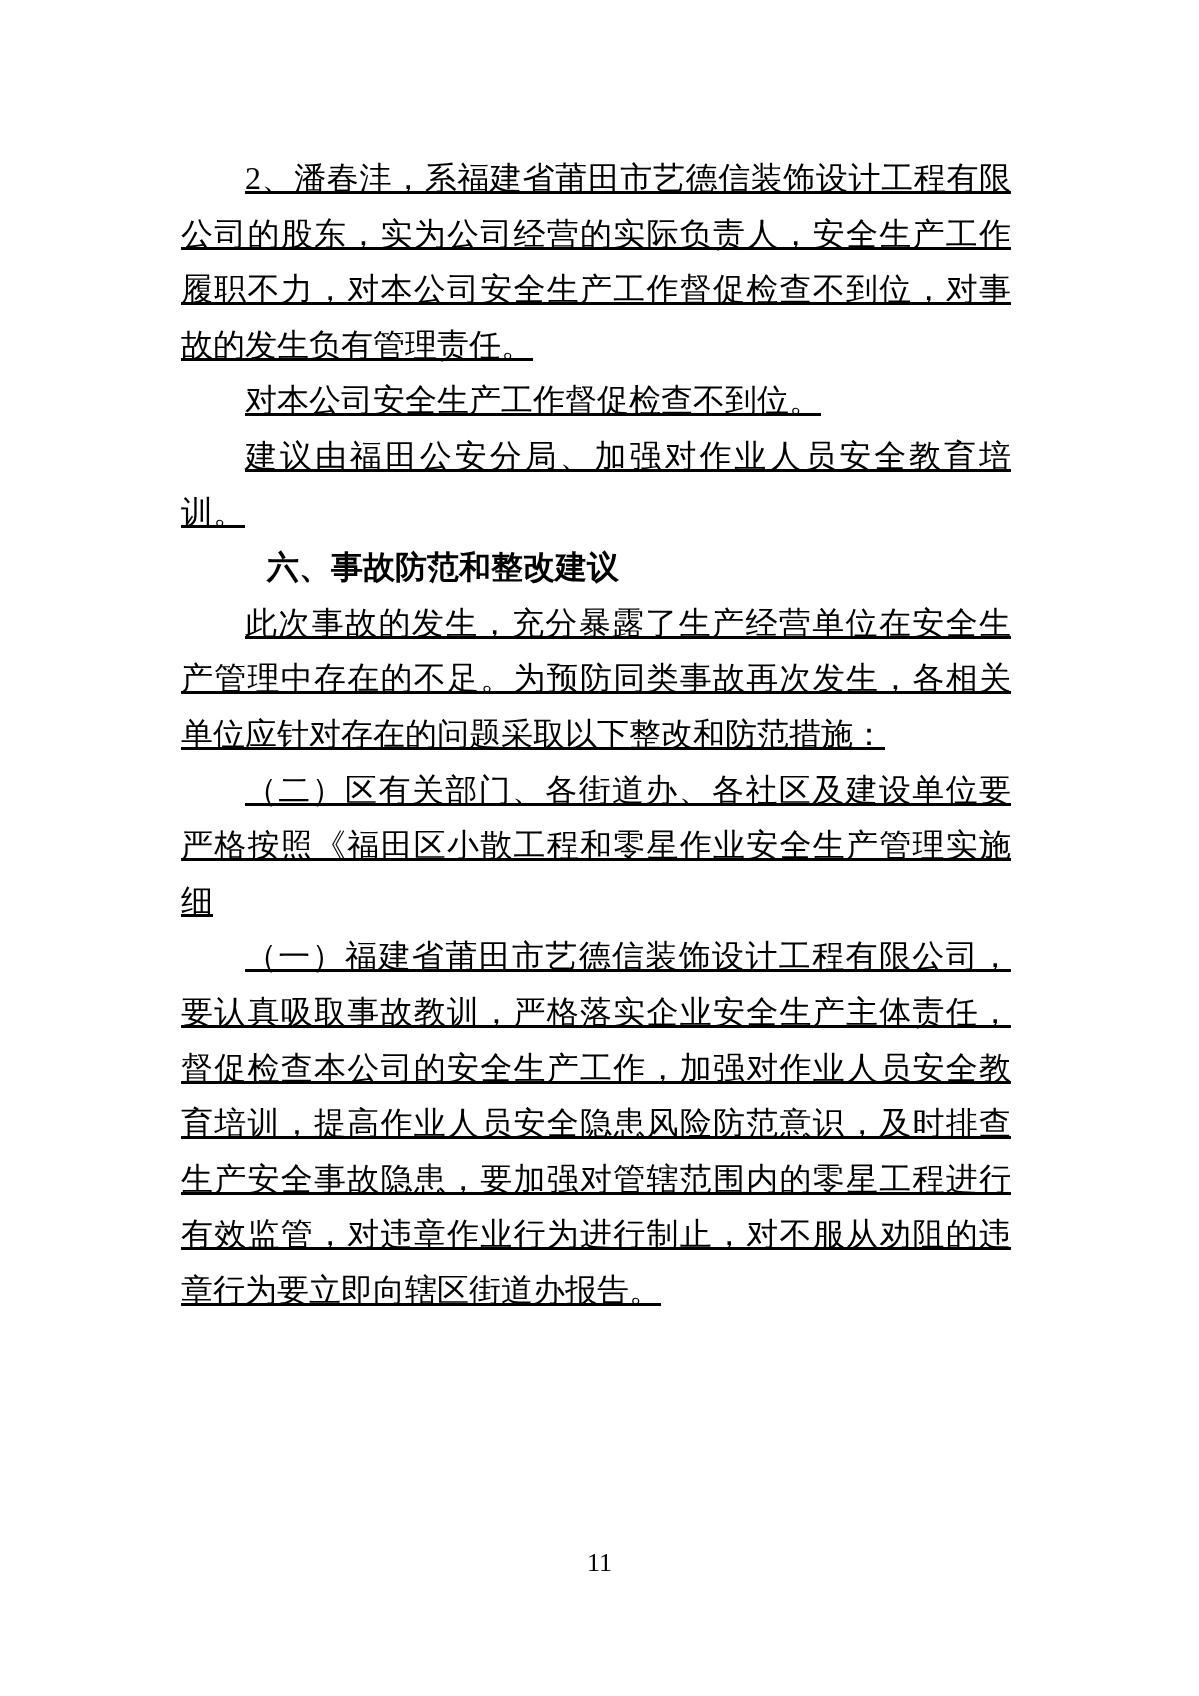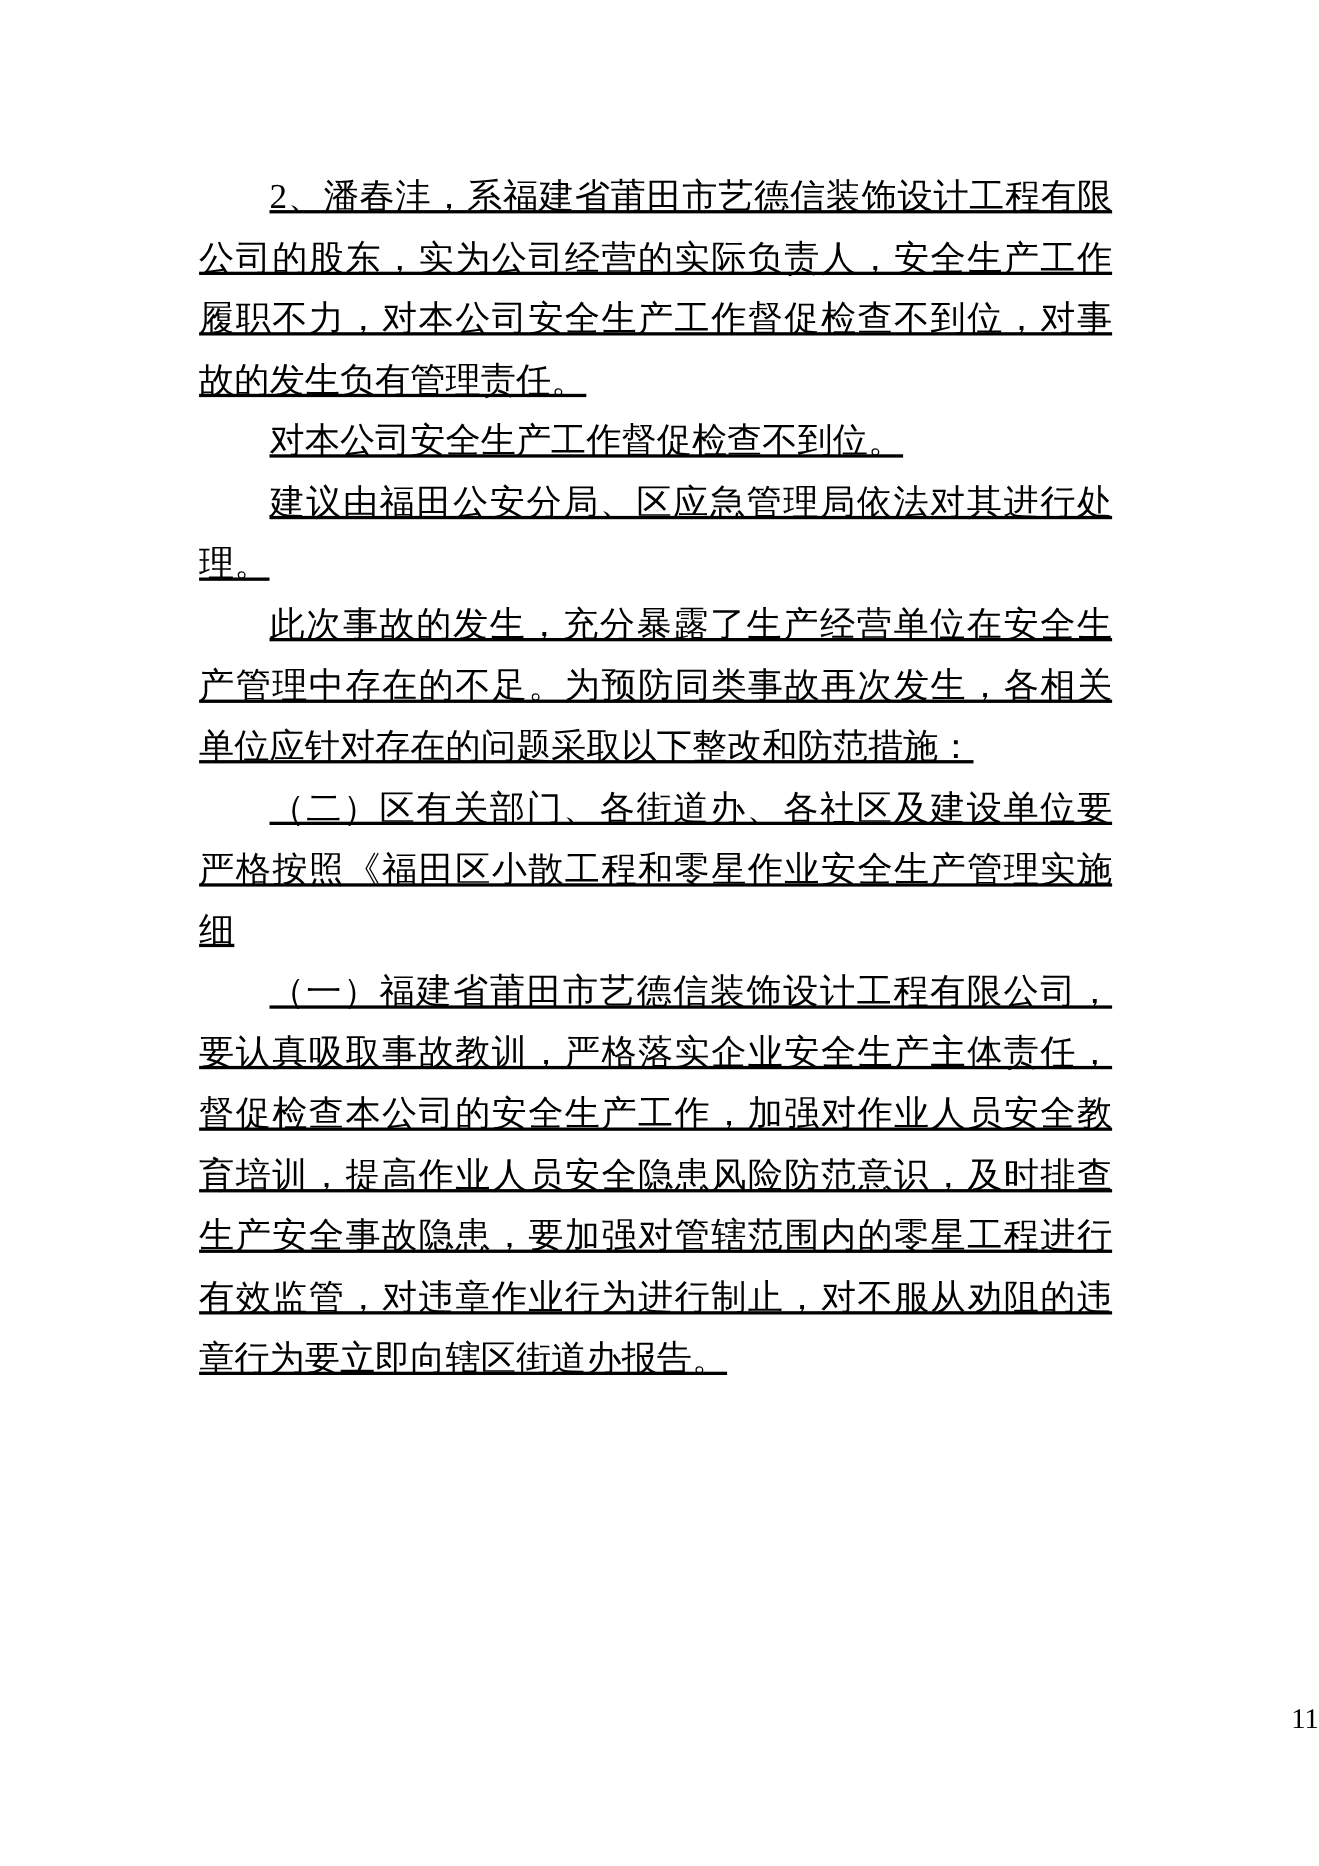--- a/index.html
+++ b/index.html
@@ -44,32 +44,33 @@
     line-height: 55.6px;
     font-weight: bold;
     font-family: "Liberation Sans", "DejaVu Sans", sans-serif;
     text-indent: 86px;
   }
   .page-number {
     position: absolute;
     left: 0;
     top: 1548px;
     width: 1199px;
-    text-align: right;
+    text-align: center;
     font-size: 26px;
     line-height: 30px;
     font-family: "Liberation Serif", "DejaVu Serif", serif;
   }
 </style>
 </head>
 <body>
 
 <div class="page">
   <div class="content">
     <p class="para">2、潘春沣，系福建省莆田市艺德信装饰设计工程有限公司的股东，实为公司经营的实际负责人，安全生产工作履职不力，对本公司安全生产工作督促检查不到位，对事故的发生负有管理责任。</p>
     <p class="para">对本公司安全生产工作督促检查不到位。</p>
-    <p class="para">建议由福田公安分局、区应急管理局依法对其进行处理。</p>
+    <p class="para">建议由福田公安分局、加强对作业人员安全教育培训。</p>
+    <h2 class="heading">六、事故防范和整改建议</h2>
     <p class="para">此次事故的发生，充分暴露了生产经营单位在安全生产管理中存在的不足。为预防同类事故再次发生，各相关单位应针对存在的问题采取以下整改和防范措施：</p>
     <p class="para">（二）区有关部门、各街道办、各社区及建设单位要严格按照《福田区小散工程和零星作业安全生产管理实施细</p>
     <p class="para">（一）福建省莆田市艺德信装饰设计工程有限公司，要认真吸取事故教训，严格落实企业安全生产主体责任，督促检查本公司的安全生产工作，加强对作业人员安全教育培训，提高作业人员安全隐患风险防范意识，及时排查生产安全事故隐患，要加强对管辖范围内的零星工程进行有效监管，对违章作业行为进行制止，对不服从劝阻的违章行为要立即向辖区街道办报告。</p>
   </div>
   <div class="page-number">11</div>
 </div>
 
 </body></html>

